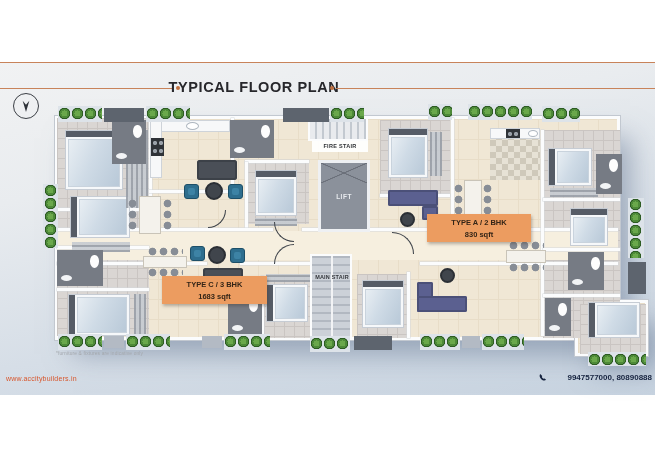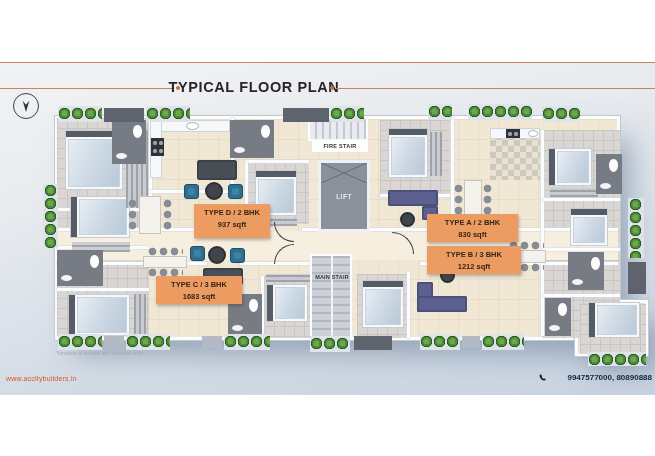--- a/index.html
+++ b/index.html
@@ -262,33 +262,25 @@
       <span>LIFT</span>
     </div>
     <div class="main-stair" style="left:270px;top:150px;width:42px;height:84px;"></div>
     <div class="ms-label" style="left:252px;top:170px;width:80px;">MAIN STAIR</div>
 
     <div class="arc arc-bl" style="left:234px;top:118px;width:20px;height:20px;"></div>
     <div class="arc arc-tl" style="left:234px;top:140px;width:20px;height:20px;"></div>
     <div class="arc arc-tr" style="left:352px;top:128px;width:22px;height:22px;"></div>
     <div class="arc arc-br" style="left:168px;top:106px;width:18px;height:18px;"></div>
 
-    <div class="ulabel" style="left:154px;top:100px;width:76px;height:34px;">
-      <span>TYPE D / 2 BHK</span><br>
-      <span>937 sqft</span>
-    </div>
-    <div class="ulabel" style="left:387px;top:110px;width:91px;height:28px;">
+    <div class="ulabel" style="left:387px;top:110px;width:104px;height:28px;">
       <span>TYPE A / 2 BHK</span><br>
       <span>830 sqft</span>
     </div>
-    <div class="ulabel" style="left:387px;top:142px;width:94px;height:28px;">
-      <span>TYPE B / 3 BHK</span><br>
-      <span>1212 sqft</span>
-    </div>
-    <div class="ulabel" style="left:116px;top:172px;width:86px;height:28px;">
+    <div class="ulabel" style="left:122px;top:172px;width:105px;height:28px;">
       <span>TYPE C / 3 BHK</span><br>
       <span>1683 sqft</span>
     </div>
 
     <div class="plant" style="left:18px;top:2px;width:44px;height:16px;"></div>
     <div class="slab-d" style="left:64px;top:4px;width:40px;height:14px;"></div>
     <div class="plant" style="left:106px;top:2px;width:44px;height:16px;"></div>
     <div class="slab-d" style="left:243px;top:4px;width:46px;height:14px;"></div>
     <div class="plant" style="left:290px;top:2px;width:34px;height:16px;"></div>
     <div class="plant" style="left:388px;top:0;width:24px;height:16px;"></div>

